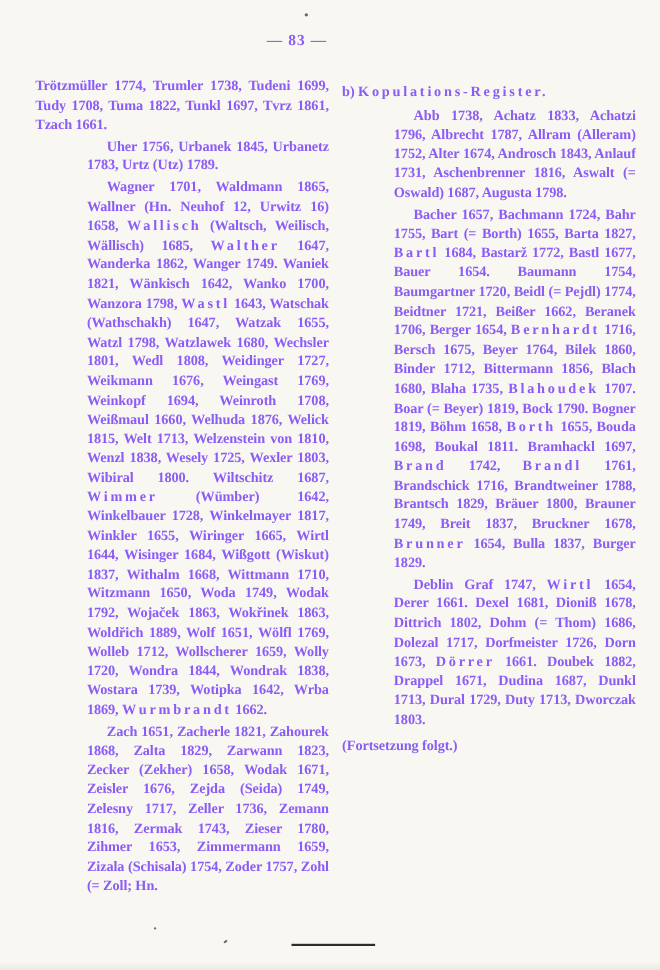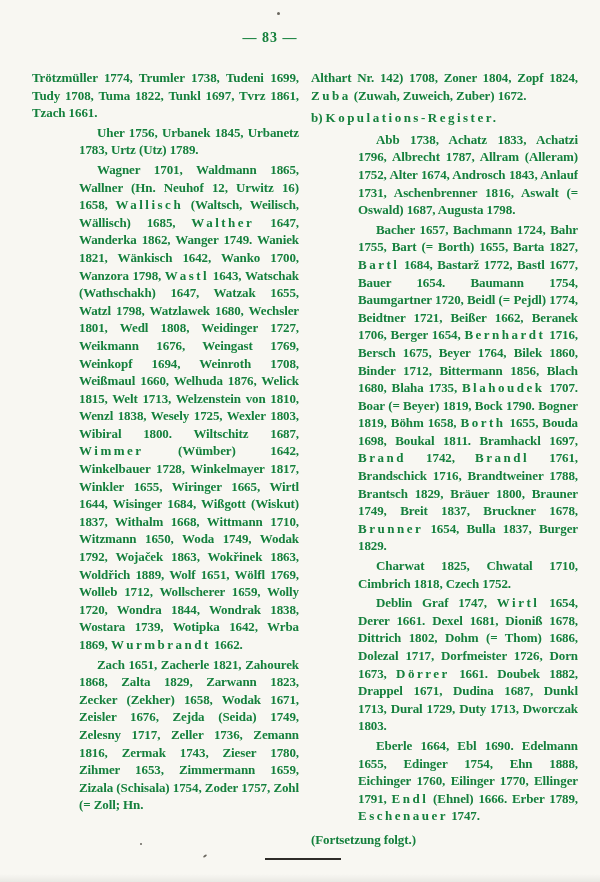--- a/index.html
+++ b/index.html
@@ -6,21 +6,21 @@
   body{
     width:600px;height:882px;
     background:#edece8;
     font-family:"Liberation Serif","DejaVu Serif",serif;
     overflow:hidden;
   }
   .page{
     position:relative;
     width:600px;height:882px;
     background:#f8f7f2;
-    color:#15803d;
+    color:#8b5cf6;
     overflow:hidden;
   }
   .page::after{ 
     content:"";position:absolute;left:0;right:0;bottom:0;height:8px;
     background:linear-gradient(to bottom, rgba(0,0,0,0), rgba(0,0,0,0.06));
     pointer-events:none;
   }
   .page-number{
     position:absolute;top:30px;left:0;width:540px;
     text-align:center;
@@ -68,27 +68,24 @@
   <div class="page-number">— 83 —</div>
 
   <div class="columns">
     <div class="column">
         <p class="para"><span>Trötzmüller 1774, Trumler 1738, Tudeni 1699, Tudy 1708, Tuma 1822, Tunkl 1697, Tvrz 1861, Tzach 1661.</span></p>
         <p class="para indent"><span>Uher 1756, Urbanek 1845, Urbanetz 1783, Urtz (Utz) 1789.</span></p>
         <p class="para indent"><span>Wagner 1701, Waldmann 1865, Wallner (Hn. Neuhof 12, Urwitz 16) 1658, </span><span class="spaced">Wallisch</span><span> (Waltsch, Weilisch, Wällisch) 1685, </span><span class="spaced">Walther</span><span> 1647, Wanderka 1862, Wanger 1749. Waniek 1821, Wänkisch 1642, Wanko 1700, Wanzora 1798, </span><span class="spaced">Wastl</span><span> 1643, Watschak (Wathschakh) 1647, Watzak 1655, Watzl 1798, Watzlawek 1680, Wechsler 1801, Wedl 1808, Weidinger 1727, Weikmann 1676, Weingast 1769, Weinkopf 1694, Weinroth 1708, Weißmaul 1660, Welhuda 1876, Welick 1815, Welt 1713, Welzenstein von 1810, Wenzl 1838, Wesely 1725, Wexler 1803, Wibiral 1800. Wiltschitz 1687, </span><span class="spaced">Wimmer</span><span> (Wümber) 1642, Winkelbauer 1728, Winkelmayer 1817, Winkler 1655, Wiringer 1665, Wirtl 1644, Wisinger 1684, Wißgott (Wiskut) 1837, Withalm 1668, Wittmann 1710, Witzmann 1650, Woda 1749, Wodak 1792, Wojaček 1863, Wokřinek 1863, Woldřich 1889, Wolf 1651, Wölfl 1769, Wolleb 1712, Wollscherer 1659, Wolly 1720, Wondra 1844, Wondrak 1838, Wostara 1739, Wotipka 1642, Wrba 1869, </span><span class="spaced">Wurmbrandt</span><span> 1662.</span></p>
         <p class="para indent"><span>Zach 1651, Zacherle 1821, Zahourek 1868, Zalta 1829, Zarwann 1823, Zecker (Zekher) 1658, Wodak 1671, Zeisler 1676, Zejda (Seida) 1749, Zelesny 1717, Zeller 1736, Zemann 1816, Zermak 1743, Zieser 1780, Zihmer 1653, Zimmermann 1659, Zizala (Schisala) 1754, Zoder 1757, Zohl (= Zoll; Hn.</span></p>
       </div>
     <div class="column">
-        <p class="para"><span>Althart Nr. 142) 1708, Zoner 1804, Zopf 1824, </span><span class="spaced">Zuba</span><span> (Zuwah, Zuweich, Zuber) 1672.</span></p>
         <p class="para heading"><span>b) </span><span class="spaced">Kopulations-Register.</span></p>
         <p class="para indent"><span>Abb 1738, Achatz 1833, Achatzi 1796, Albrecht 1787, Allram (Alleram) 1752, Alter 1674, Androsch 1843, Anlauf 1731, Aschenbrenner 1816, Aswalt (= Oswald) 1687, Augusta 1798.</span></p>
         <p class="para indent"><span>Bacher 1657, Bachmann 1724, Bahr 1755, Bart (= Borth) 1655, Barta 1827, </span><span class="spaced">Bartl</span><span> 1684, Bastarž 1772, Bastl 1677, Bauer 1654. Baumann 1754, Baumgartner 1720, Beidl (= Pejdl) 1774, Beidtner 1721, Beißer 1662, Beranek 1706, Berger 1654, </span><span class="spaced">Bernhardt</span><span> 1716, Bersch 1675, Beyer 1764, Bilek 1860, Binder 1712, Bittermann 1856, Blach 1680, Blaha 1735, </span><span class="spaced">Blahoudek</span><span> 1707. Boar (= Beyer) 1819, Bock 1790. Bogner 1819, Böhm 1658, </span><span class="spaced">Borth</span><span> 1655, Bouda 1698, Boukal 1811. Bramhackl 1697, </span><span class="spaced">Brand</span><span> 1742, </span><span class="spaced">Brandl</span><span> 1761, Brandschick 1716, Brandtweiner 1788, Brantsch 1829, Bräuer 1800, Brauner 1749, Breit 1837, Bruckner 1678, </span><span class="spaced">Brunner</span><span> 1654, Bulla 1837, Burger 1829.</span></p>
-        <p class="para indent"><span>Charwat 1825, Chwatal 1710, Cimbrich 1818, Czech 1752.</span></p>
         <p class="para indent"><span>Deblin Graf 1747, </span><span class="spaced">Wirtl</span><span> 1654, Derer 1661. Dexel 1681, Dioniß 1678, Dittrich 1802, Dohm (= Thom) 1686, Dolezal 1717, Dorfmeister 1726, Dorn 1673, </span><span class="spaced">Dörrer</span><span> 1661. Doubek 1882, Drappel 1671, Dudina 1687, Dunkl 1713, Dural 1729, Duty 1713, Dworczak 1803.</span></p>
-        <p class="para indent"><span>Eberle 1664, Ebl 1690. Edelmann 1655, Edinger 1754, Ehn 1888, Eichinger 1760, Eilinger 1770, Ellinger 1791, </span><span class="spaced">Endl</span><span> (Ehnel) 1666. Erber 1789, </span><span class="spaced">Eschenauer</span><span> 1747.</span></p>
         <p class="para note"><span>(Fortsetzung folgt.)</span></p>
       </div>
   </div>
 
   <div class="end-rule"></div>
 
   <div class="speck s1"></div>
   <div class="speck s2"></div>
   <div class="speck s3"></div>
 </div>

